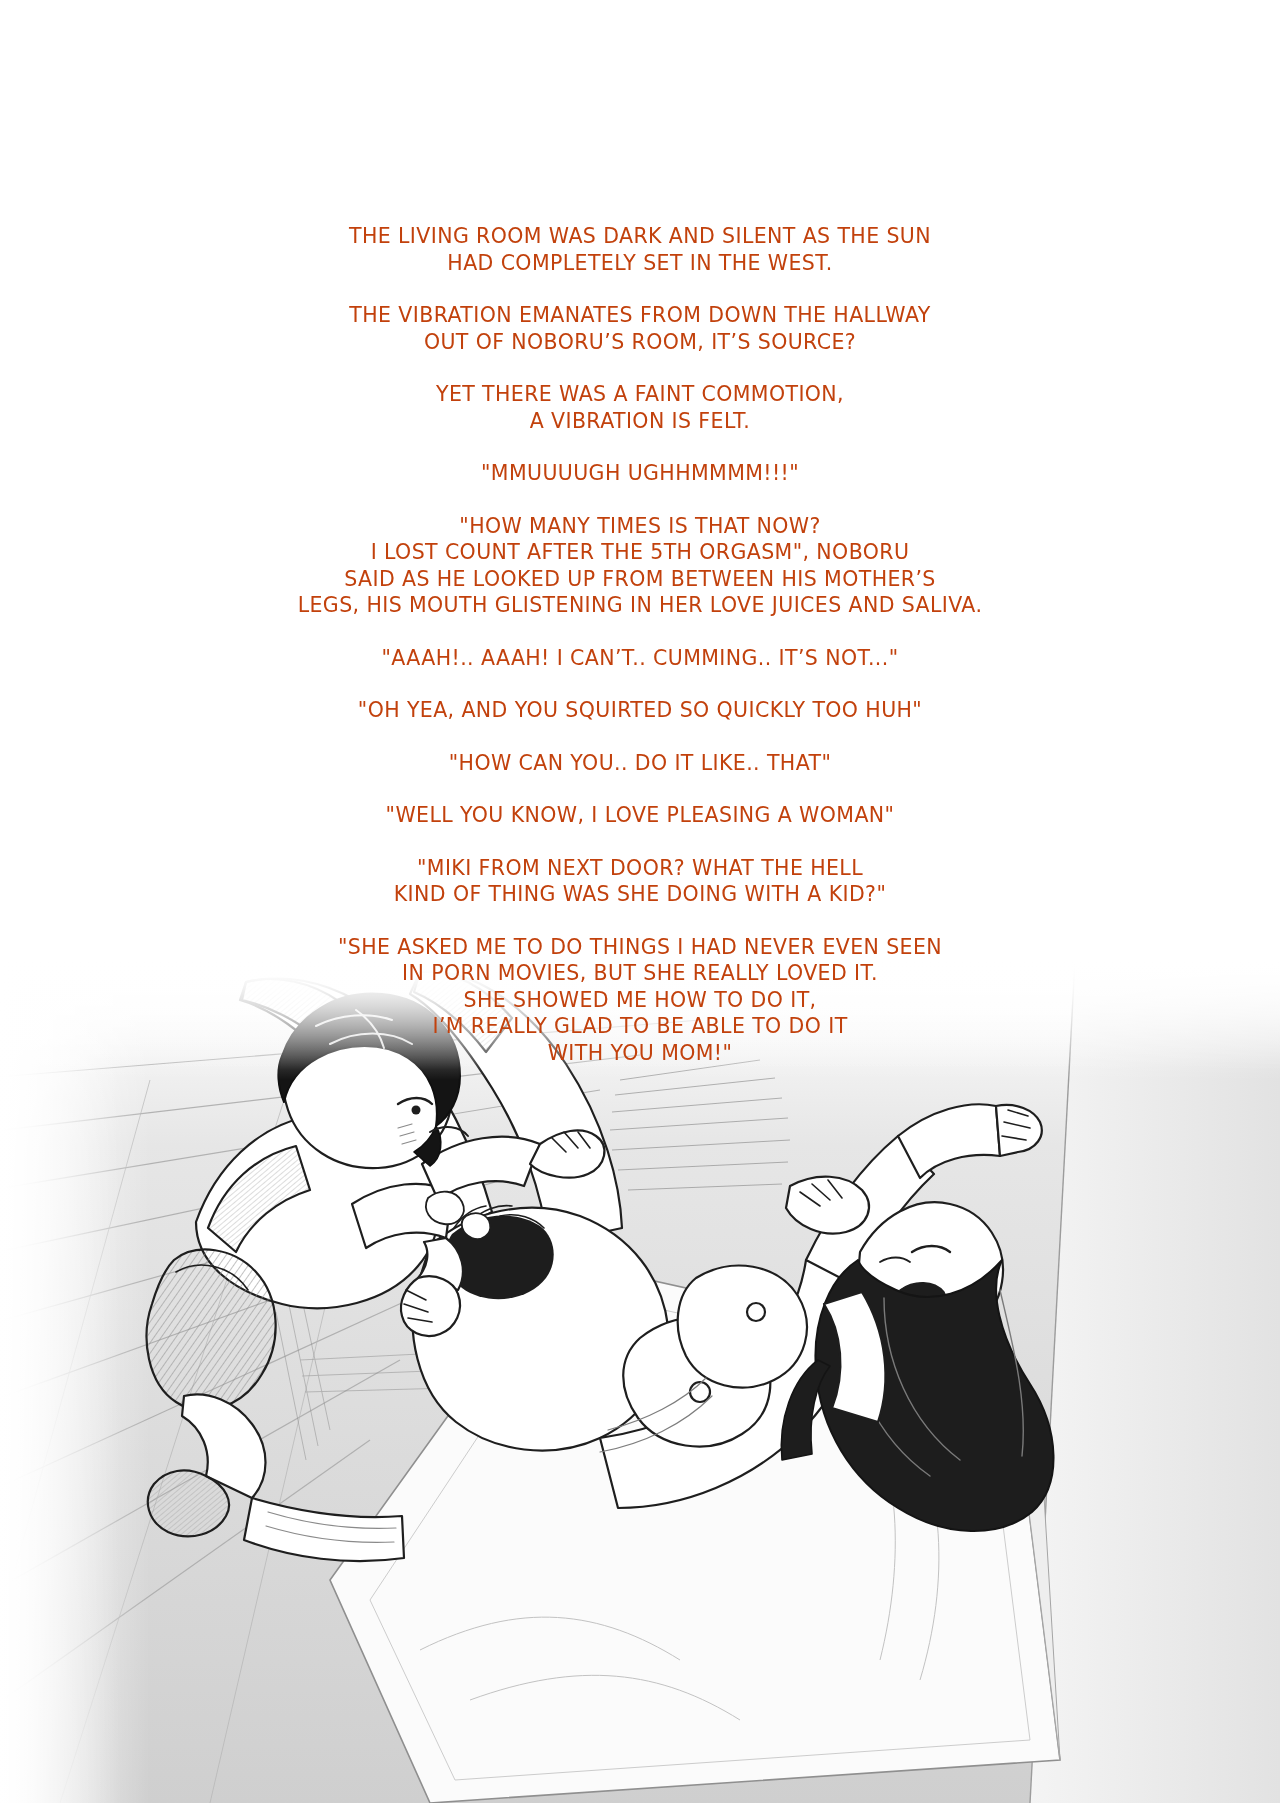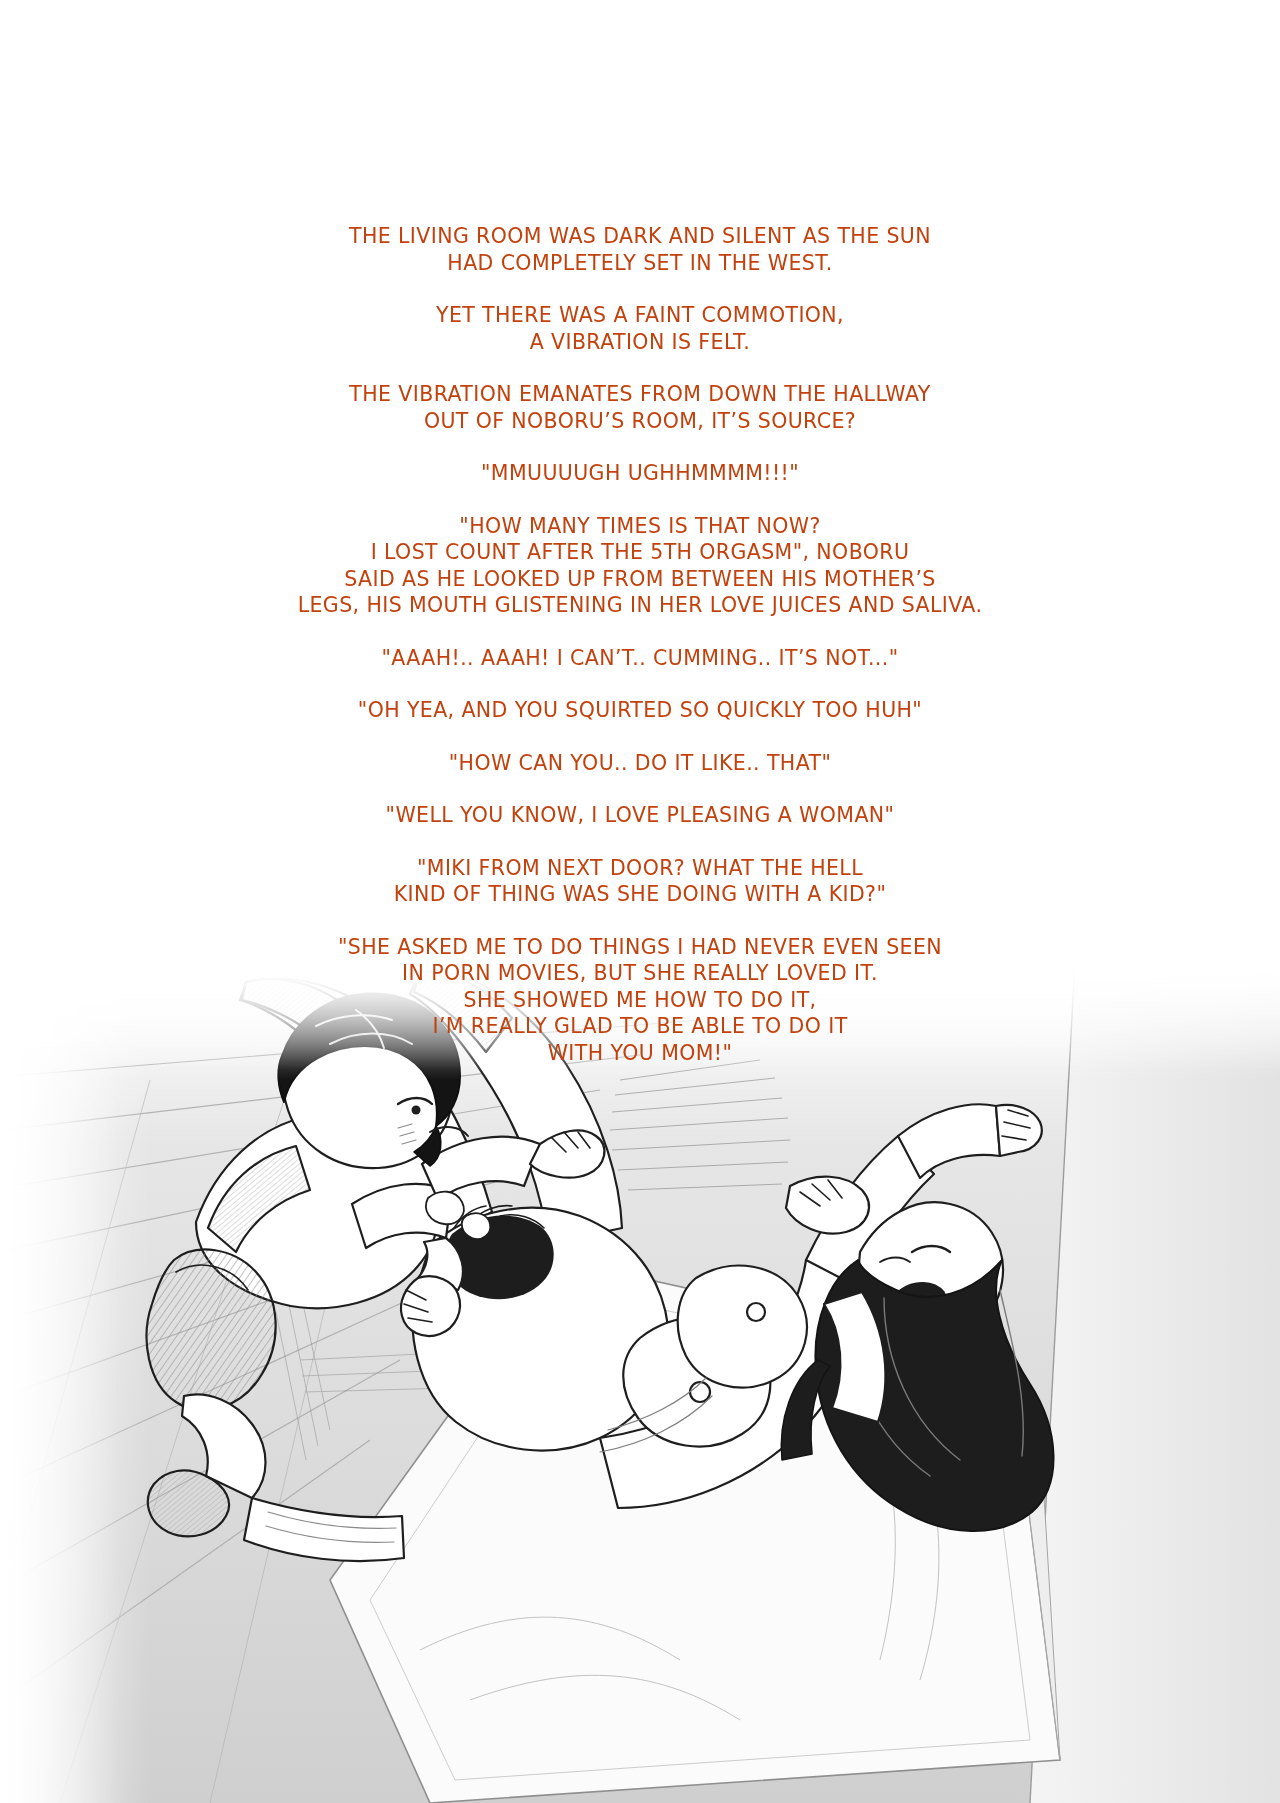--- a/index.html
+++ b/index.html
@@ -83,24 +83,24 @@
   }
 </style>
 </head>
 <body>
 
 <div class="page">
 
   <div class="narration">
     <p class="para">THE LIVING ROOM WAS DARK AND SILENT AS THE SUN
 HAD COMPLETELY SET IN THE WEST.</p>
+    <p class="para">THE VIBRATION EMANATES FROM DOWN THE HALLWAY
+OUT OF NOBORU’S ROOM, IT’S SOURCE?</p>
     <p class="para">YET THERE WAS A FAINT COMMOTION,
 A VIBRATION IS FELT.</p>
-    <p class="para">THE VIBRATION EMANATES FROM DOWN THE HALLWAY
-OUT OF NOBORU’S ROOM, IT’S SOURCE?</p>
     <p class="para italic">"MMUUUUGH UGHHMMMM!!!"</p>
     <p class="para">"HOW MANY TIMES IS THAT NOW?
 I LOST COUNT AFTER THE 5TH ORGASM", NOBORU
 SAID AS HE LOOKED UP FROM BETWEEN HIS MOTHER’S
 LEGS, HIS MOUTH GLISTENING IN HER LOVE JUICES AND SALIVA.</p>
     <p class="para">"AAAH!.. AAAH! I CAN’T.. CUMMING.. IT’S NOT..."</p>
     <p class="para">"OH YEA, AND YOU SQUIRTED SO QUICKLY TOO HUH"</p>
     <p class="para">"HOW CAN YOU.. DO IT LIKE.. THAT"</p>
     <p class="para">"WELL YOU KNOW, I LOVE PLEASING A WOMAN"</p>
     <p class="para">"MIKI FROM NEXT DOOR? WHAT THE HELL

